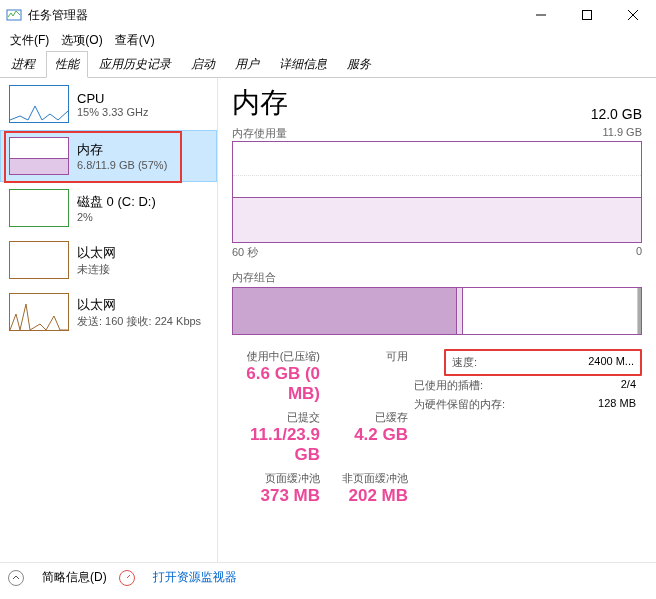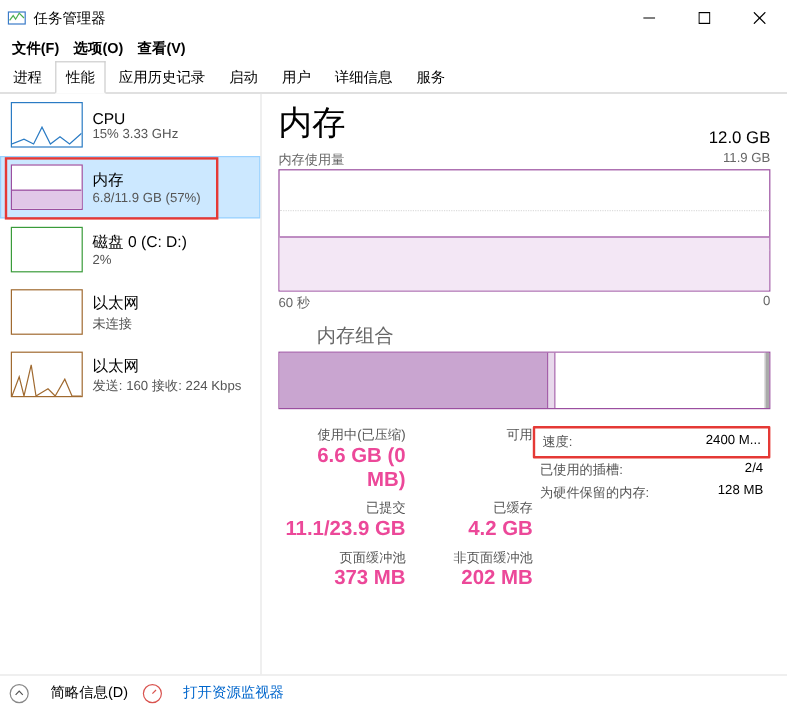--- a/index.html
+++ b/index.html
@@ -4,25 +4,25 @@
 <style>
   * { box-sizing: border-box; margin: 0; padding: 0; font-family: "Microsoft YaHei", "Segoe UI", sans-serif; }
   body { width: 656px; height: 599px; background: #fff; font-size: 12px; color: #000; overflow: hidden; }
 
   .titlebar { height: 30px; display: flex; align-items: center; padding-left: 6px; }
   .titlebar .app-icon { width: 16px; height: 16px; margin-right: 6px; }
   .titlebar .title { flex: 1; font-size: 12px; font-family: Liberation Serif, serif; }
   .win-controls { display: flex; }
   .win-btn { width: 46px; height: 30px; display: flex; align-items: center; justify-content: center; cursor: pointer; }
 
-  .menubar { height: 22px; display: flex; align-items: center; padding-left: 6px; border-bottom: 1px solid transparent; gap: 4px; font-weight: bold; }
+  .menubar { height: 22px; display: flex; align-items: center; padding-left: 6px; border-bottom: 1px solid transparent; gap: 4px; }
   .menubar .menu-item { padding: 2px 4px; font-size: 12px; cursor: pointer; }
 
   .tabs { height: 26px; display: flex; align-items: flex-end; padding-left: 2px; border-bottom: 1px solid #ccc; }
-  .tab { padding: 4px 8px; font-size: 12px; border: 1px solid transparent; border-bottom: none; cursor: pointer; margin-right: 2px; }
+  .tab { padding: 4px 8px; font-size: 12px; border: 1px solid transparent; border-bottom: none; cursor: pointer; margin-right: 2px; font-style: italic; }
   .tab.active { background: #fff; border: 1px solid #ccc; border-bottom: 1px solid #fff; position: relative; top: 1px; }
 
   .content { display: flex; height: 484px; }
 
   .sidebar { width: 218px; border-right: 1px solid #e5e5e5; overflow: hidden; }
   .sidebar-item { display: flex; align-items: center; padding: 6px 8px; cursor: pointer; border: 1px solid transparent; }
   .sidebar-item.selected { background: #cce8ff; border: 1px solid #99d1ff; }
   .sidebar-thumb { width: 60px; height: 38px; background: #fff; border: 1px solid #888; margin-right: 8px; position: relative; flex-shrink: 0; overflow: hidden; }
   .sidebar-text .label { font-size: 13px; }
   .sidebar-text .sub { font-size: 11px; color: #555; white-space: nowrap; }
@@ -38,36 +38,36 @@
   .main-header { display: flex; justify-content: space-between; align-items: flex-end; margin-bottom: 4px; }
   .main-title { font-size: 28px; font-weight: 300; }
   .main-capacity { font-size: 14px; }
   .graph-label { font-size: 11px; color: #666; display: flex; justify-content: space-between; gap: 44px; }
   .mem-graph { height: 102px; border: 1px solid #9b4fa0; position: relative; background: #fff; margin-bottom: 2px; }
   .mem-graph-fill { position:absolute; left:0; right:0; top:55%; bottom:0; background:#f3e7f5; border-top:1px solid #9b4fa0; }
   .mem-graph-grid::before, .mem-graph-grid::after { content:""; position:absolute; left:0; right:0; border-top:1px dotted #ddd; }
   .mem-graph-grid::before { top:33%; }
   .mem-graph-grid::after { top:66%; }
   .graph-bottom { font-size: 11px; color: #666; }
-  .comp-label { font-size: 16px; color: #666; margin-top: 10px; margin-left: 32px; }
+  .comp-label { font-size: 11px; color: #666; margin-top: 10px; }
   .mem-comp { height: 48px; border: 1px solid #9b4fa0; display: flex; margin-top: 2px; }
   .comp-seg1 { width: 55%; background: #c9a5d0; border-right: 1px solid #9b4fa0; }
   .comp-seg2 { width: 6px; background: #e8d9ec; border-right: 1px solid #9b4fa0; }
   .comp-seg3 { flex:1; background: #fff; border-right: 1px solid #ccc; }
   .comp-seg4 { width: 3px; background: #aaa; }
 
   .stats { display: flex; margin-top: 14px; }
   .stats-left { width: 220px; }
   .stat-row { margin-bottom: 6px; }
   .stat-label { font-size: 11px; color: #555; }
   .stat-value { font-size: 17px; color: #ec4899; font-weight: bold; }
   .stat-pair { display: flex; }
   .stat-pair > div { flex: 1; text-align: right; }
 
-  .spec-table { border: 2px solid #e53935; border-radius: 1px; width: 198px; }
+  .spec-table { border: 2px solid #e53935; border-radius: 1px; width: 198px; margin-left: 36px; }
   .spec-table-inner { padding: 2px 0; }
   .spec-row { display: flex; justify-content: space-between; font-size: 11px; padding: 2px 6px; color: #555; }
   .spec-row span:last-child { color: #000; }
   .spec-below .spec-row { padding: 2px 6px; }
 
   .footer { height: 30px; border-top: 1px solid #e5e5e5; display: flex; align-items: center; padding: 0 8px; gap: 12px; }
   .footer-link { display: flex; align-items: center; gap: 18px; font-size: 12px; color: #000; cursor: pointer; }
   .footer-link.blue { color: #0066cc; }
   .circle-icon { width: 16px; height: 16px; border: 1px solid #888; border-radius: 50%; display:flex; align-items:center; justify-content:center; }
 </style>

